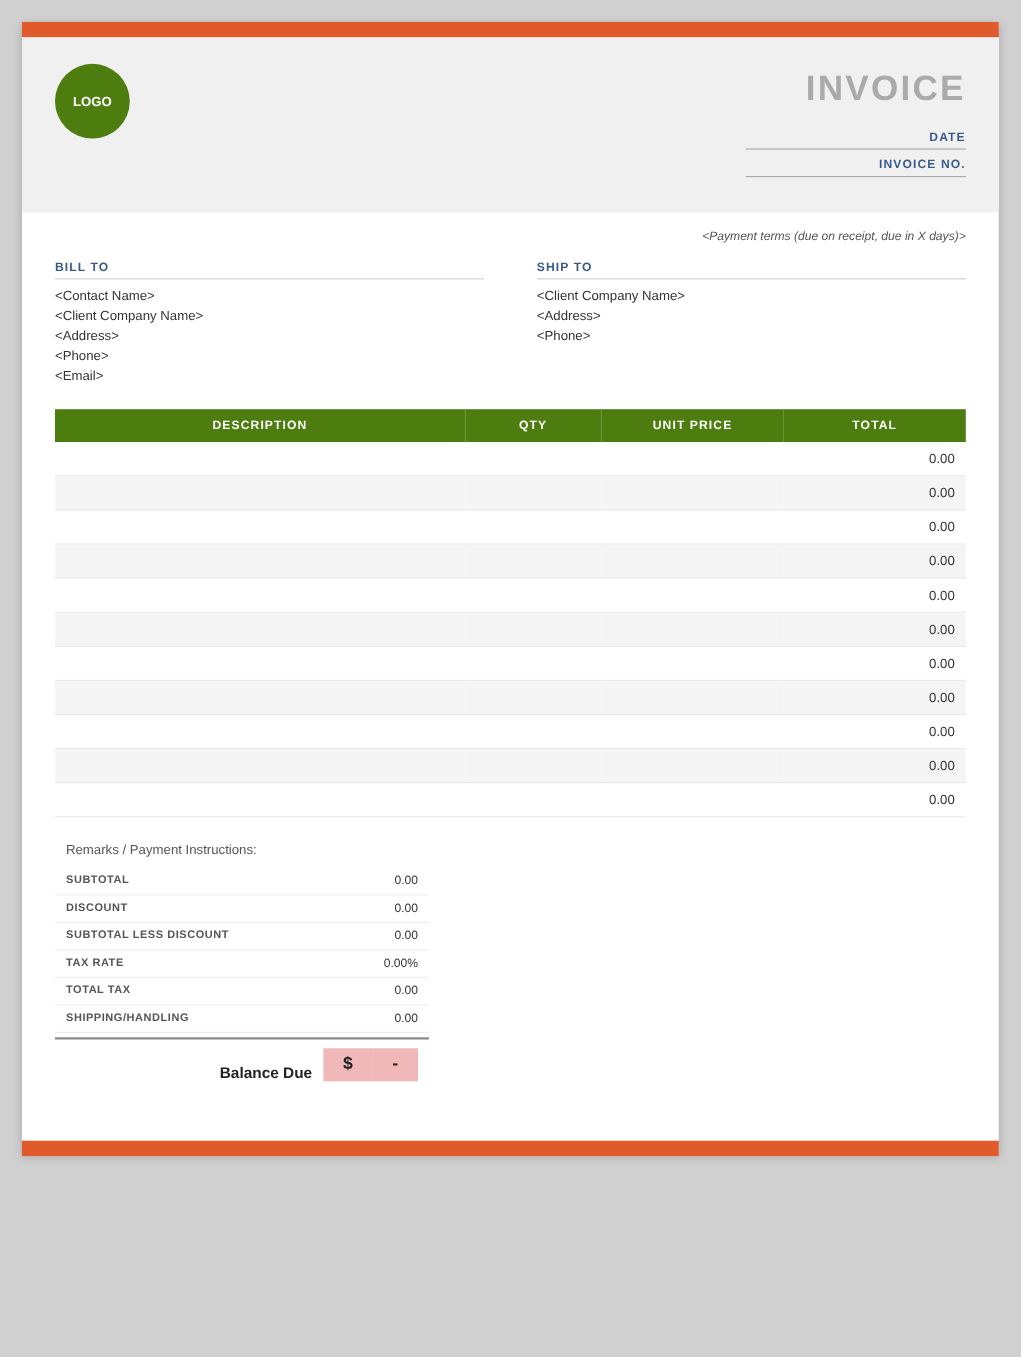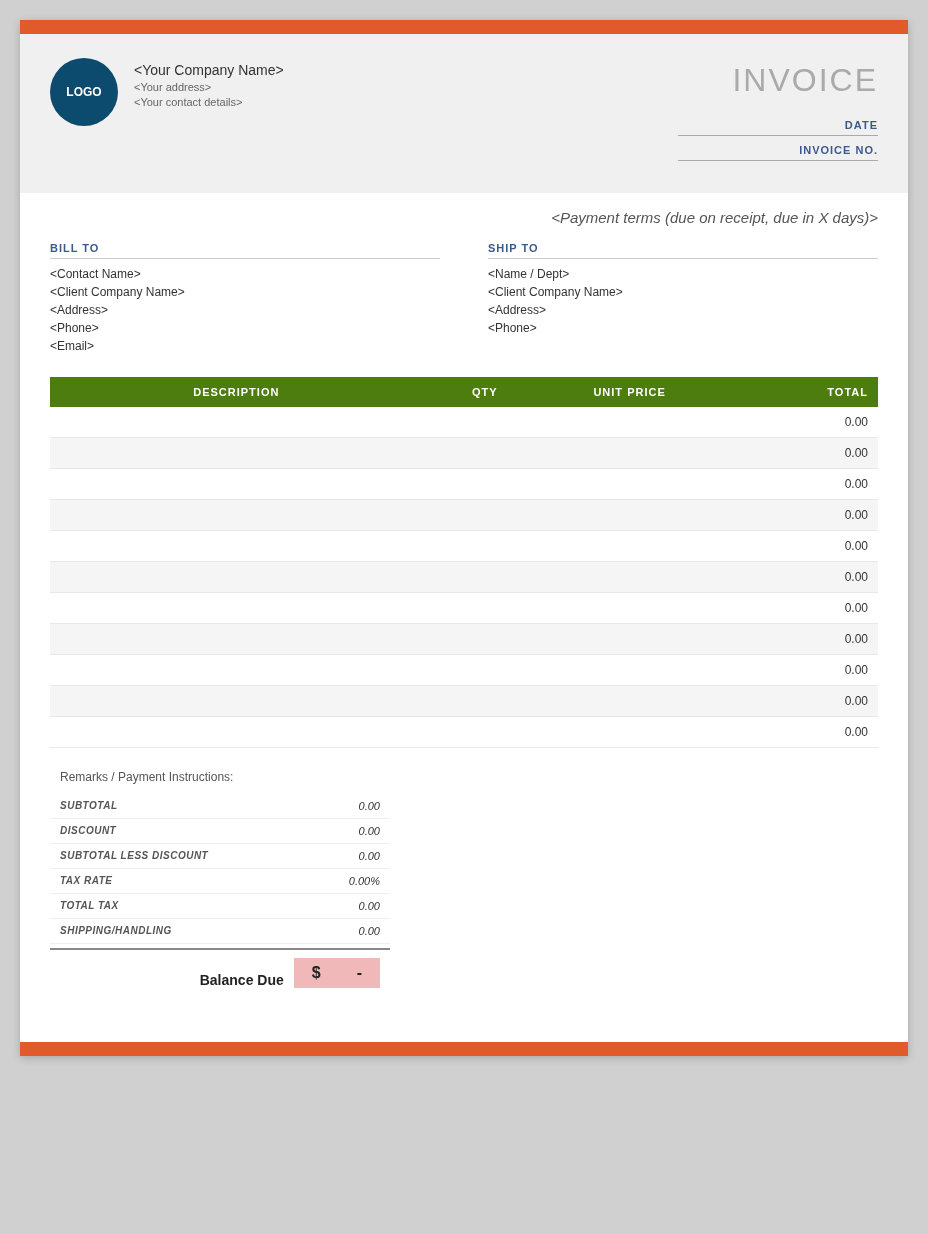--- a/index.html
+++ b/index.html
@@ -38,21 +38,21 @@
     }
     .logo-area {
       display: flex;
       align-items: flex-start;
       gap: 16px;
     }
     .logo-circle {
       width: 68px;
       height: 68px;
       border-radius: 50%;
-      background: #0c4a6e;
+      background: #4d7c0f;
       display: flex;
       align-items: center;
       justify-content: center;
       color: #fff;
       font-size: 12px;
       font-weight: bold;
       flex-shrink: 0;
     }
     .company-info {
       padding-top: 4px;
@@ -66,21 +66,21 @@
       color: #666;
       margin-top: 3px;
     }
     .invoice-right {
       text-align: right;
       padding-top: 4px;
     }
     .invoice-title {
       font-size: 32px;
       color: #aaa;
-      font-weight: normal;
+      font-weight: bold;
       letter-spacing: 2px;
       margin-bottom: 20px;
     }
     .invoice-field {
       margin-bottom: 8px;
     }
     .invoice-field-label {
       font-size: 11px;
       font-weight: bold;
       color: #3a5a8c;
@@ -90,21 +90,21 @@
       border-bottom: 1px solid #aaa;
       width: 200px;
       margin-top: 4px;
       margin-left: auto;
     }
     .body-section {
       padding: 16px 30px;
     }
     .payment-terms {
       text-align: right;
-      font-size: 15px;
+      font-size: 11px;
       color: #555;
       font-style: italic;
       margin-bottom: 16px;
     }
     .address-section {
       display: flex;
       gap: 48px;
       margin-bottom: 20px;
     }
     .address-block {
@@ -140,21 +140,21 @@
       letter-spacing: 1px;
       padding: 9px 10px;
       text-align: center;
     }
     .invoice-table thead th:first-child {
       text-align: center;
       width: 45%;
     }
     .invoice-table thead th:nth-child(2) { width: 15%; }
     .invoice-table thead th:nth-child(3) { width: 20%; }
-    .invoice-table thead th:nth-child(4) { width: 20%; text-align: right; }
+    .invoice-table thead th:nth-child(4) { width: 20%; }
     .invoice-table tbody tr:nth-child(odd) {
       background: #fff;
     }
     .invoice-table tbody tr:nth-child(even) {
       background: #f5f5f5;
     }
     .invoice-table tbody td {
       padding: 8px 10px;
       font-size: 12px;
       color: #333;
@@ -183,21 +183,20 @@
     }
     .totals-table {
       width: 340px;
       font-size: 11px;
     }
     .totals-row {
       display: flex;
       justify-content: space-between;
       padding: 6px 10px;
       border-bottom: 1px solid #eee;
-      font-style: italic;
     }
     .totals-row-label {
       font-weight: bold;
       color: #555;
       letter-spacing: 0.5px;
       font-size: 10px;
     }
     .totals-row-value {
       color: #333;
       font-size: 11px;
@@ -233,25 +232,20 @@
   </style>
 </head>
 <body>
 
 <div class="page">
   <div class="top-bar"></div>
 
   <div class="header">
     <div class="logo-area">
       <div class="logo-circle">LOGO</div>
-      <div class="company-info">
-        <div class="company-name">&lt;Your Company Name&gt;</div>
-        <div class="company-address">&lt;Your address&gt;</div>
-        <div class="company-contact">&lt;Your contact details&gt;</div>
-      </div>
     </div>
     <div class="invoice-right">
       <div class="invoice-title">INVOICE</div>
       <div class="invoice-field">
         <div class="invoice-field-label">DATE</div>
         <div class="invoice-field-line"></div>
       </div>
       <div class="invoice-field">
         <div class="invoice-field-label">INVOICE NO.</div>
         <div class="invoice-field-line"></div>
@@ -268,21 +262,20 @@
         <div class="address-label">BILL TO</div>
         <div class="address-line">&lt;Contact Name&gt;</div>
         <div class="address-line">&lt;Client Company Name&gt;</div>
         <div class="address-line">&lt;Address&gt;</div>
         <div class="address-line">&lt;Phone&gt;</div>
         <div class="address-line">&lt;Email&gt;</div>
       </div>
 
       <div class="address-block">
         <div class="address-label">SHIP TO</div>
-        <div class="address-line">&lt;Name / Dept&gt;</div>
         <div class="address-line">&lt;Client Company Name&gt;</div>
         <div class="address-line">&lt;Address&gt;</div>
         <div class="address-line">&lt;Phone&gt;</div>
       </div>
     </div>
 
     <table class="invoice-table">
       <thead>
         <tr>
           <th>DESCRIPTION</th>

